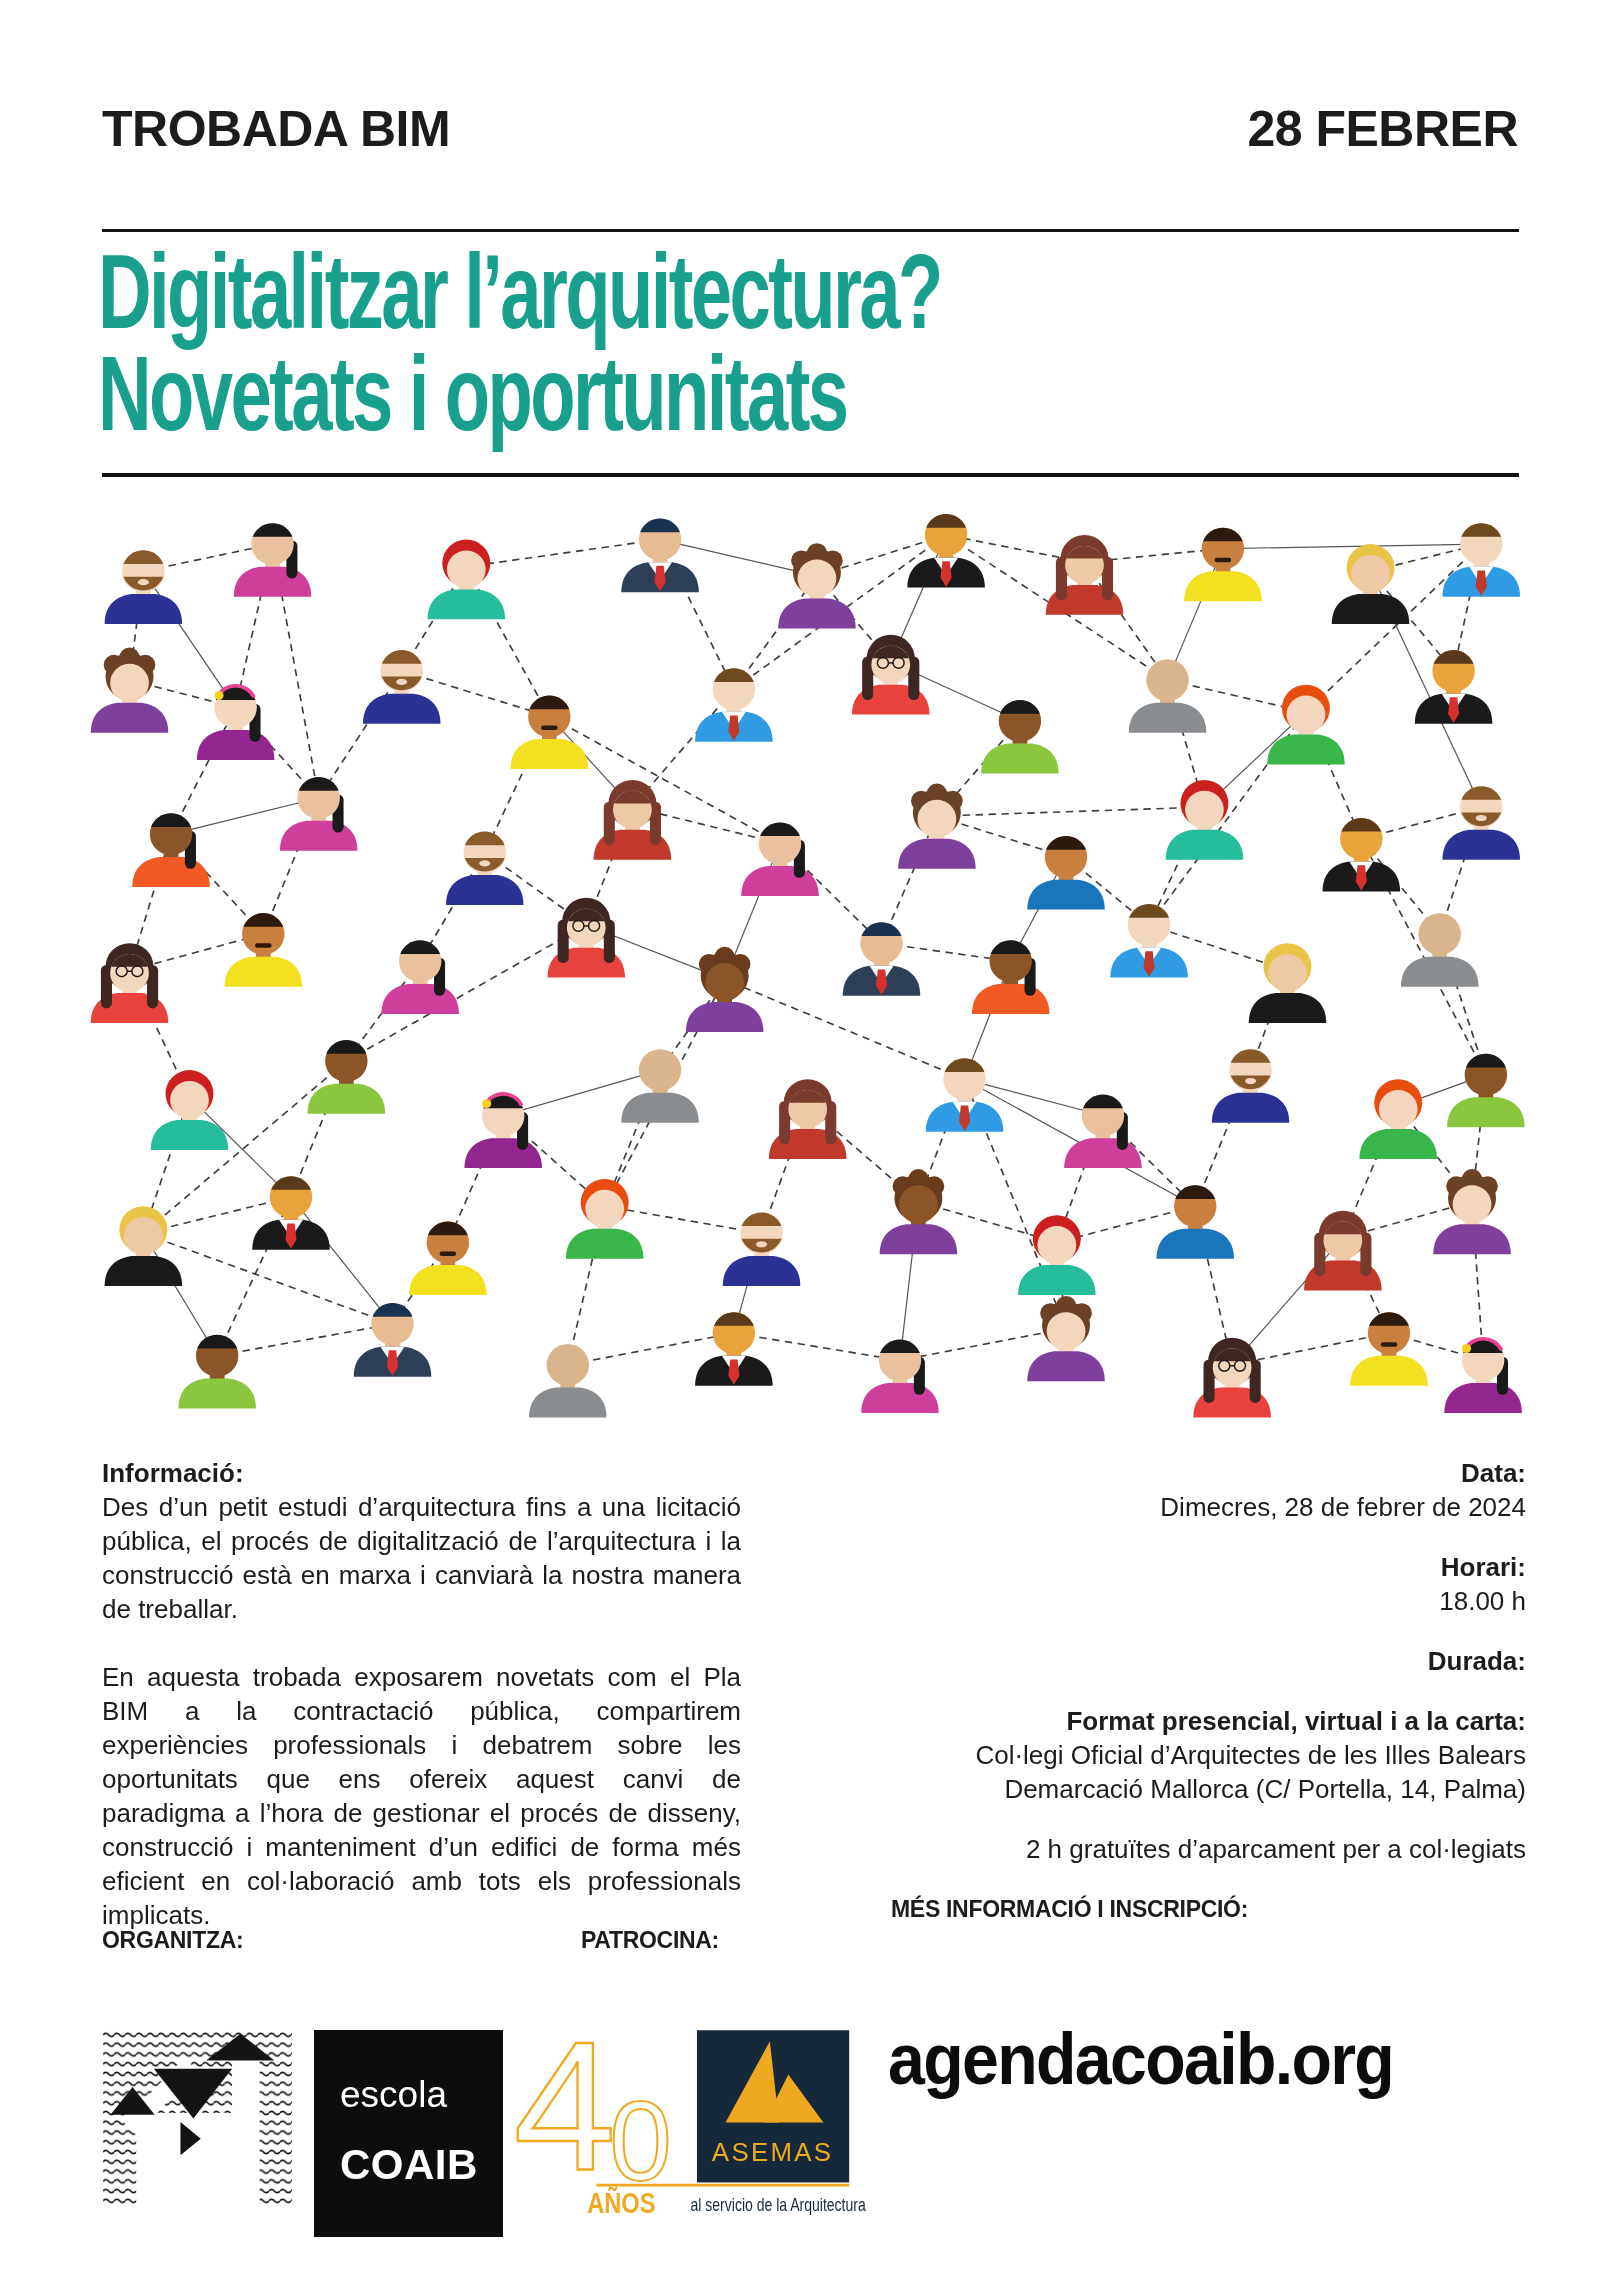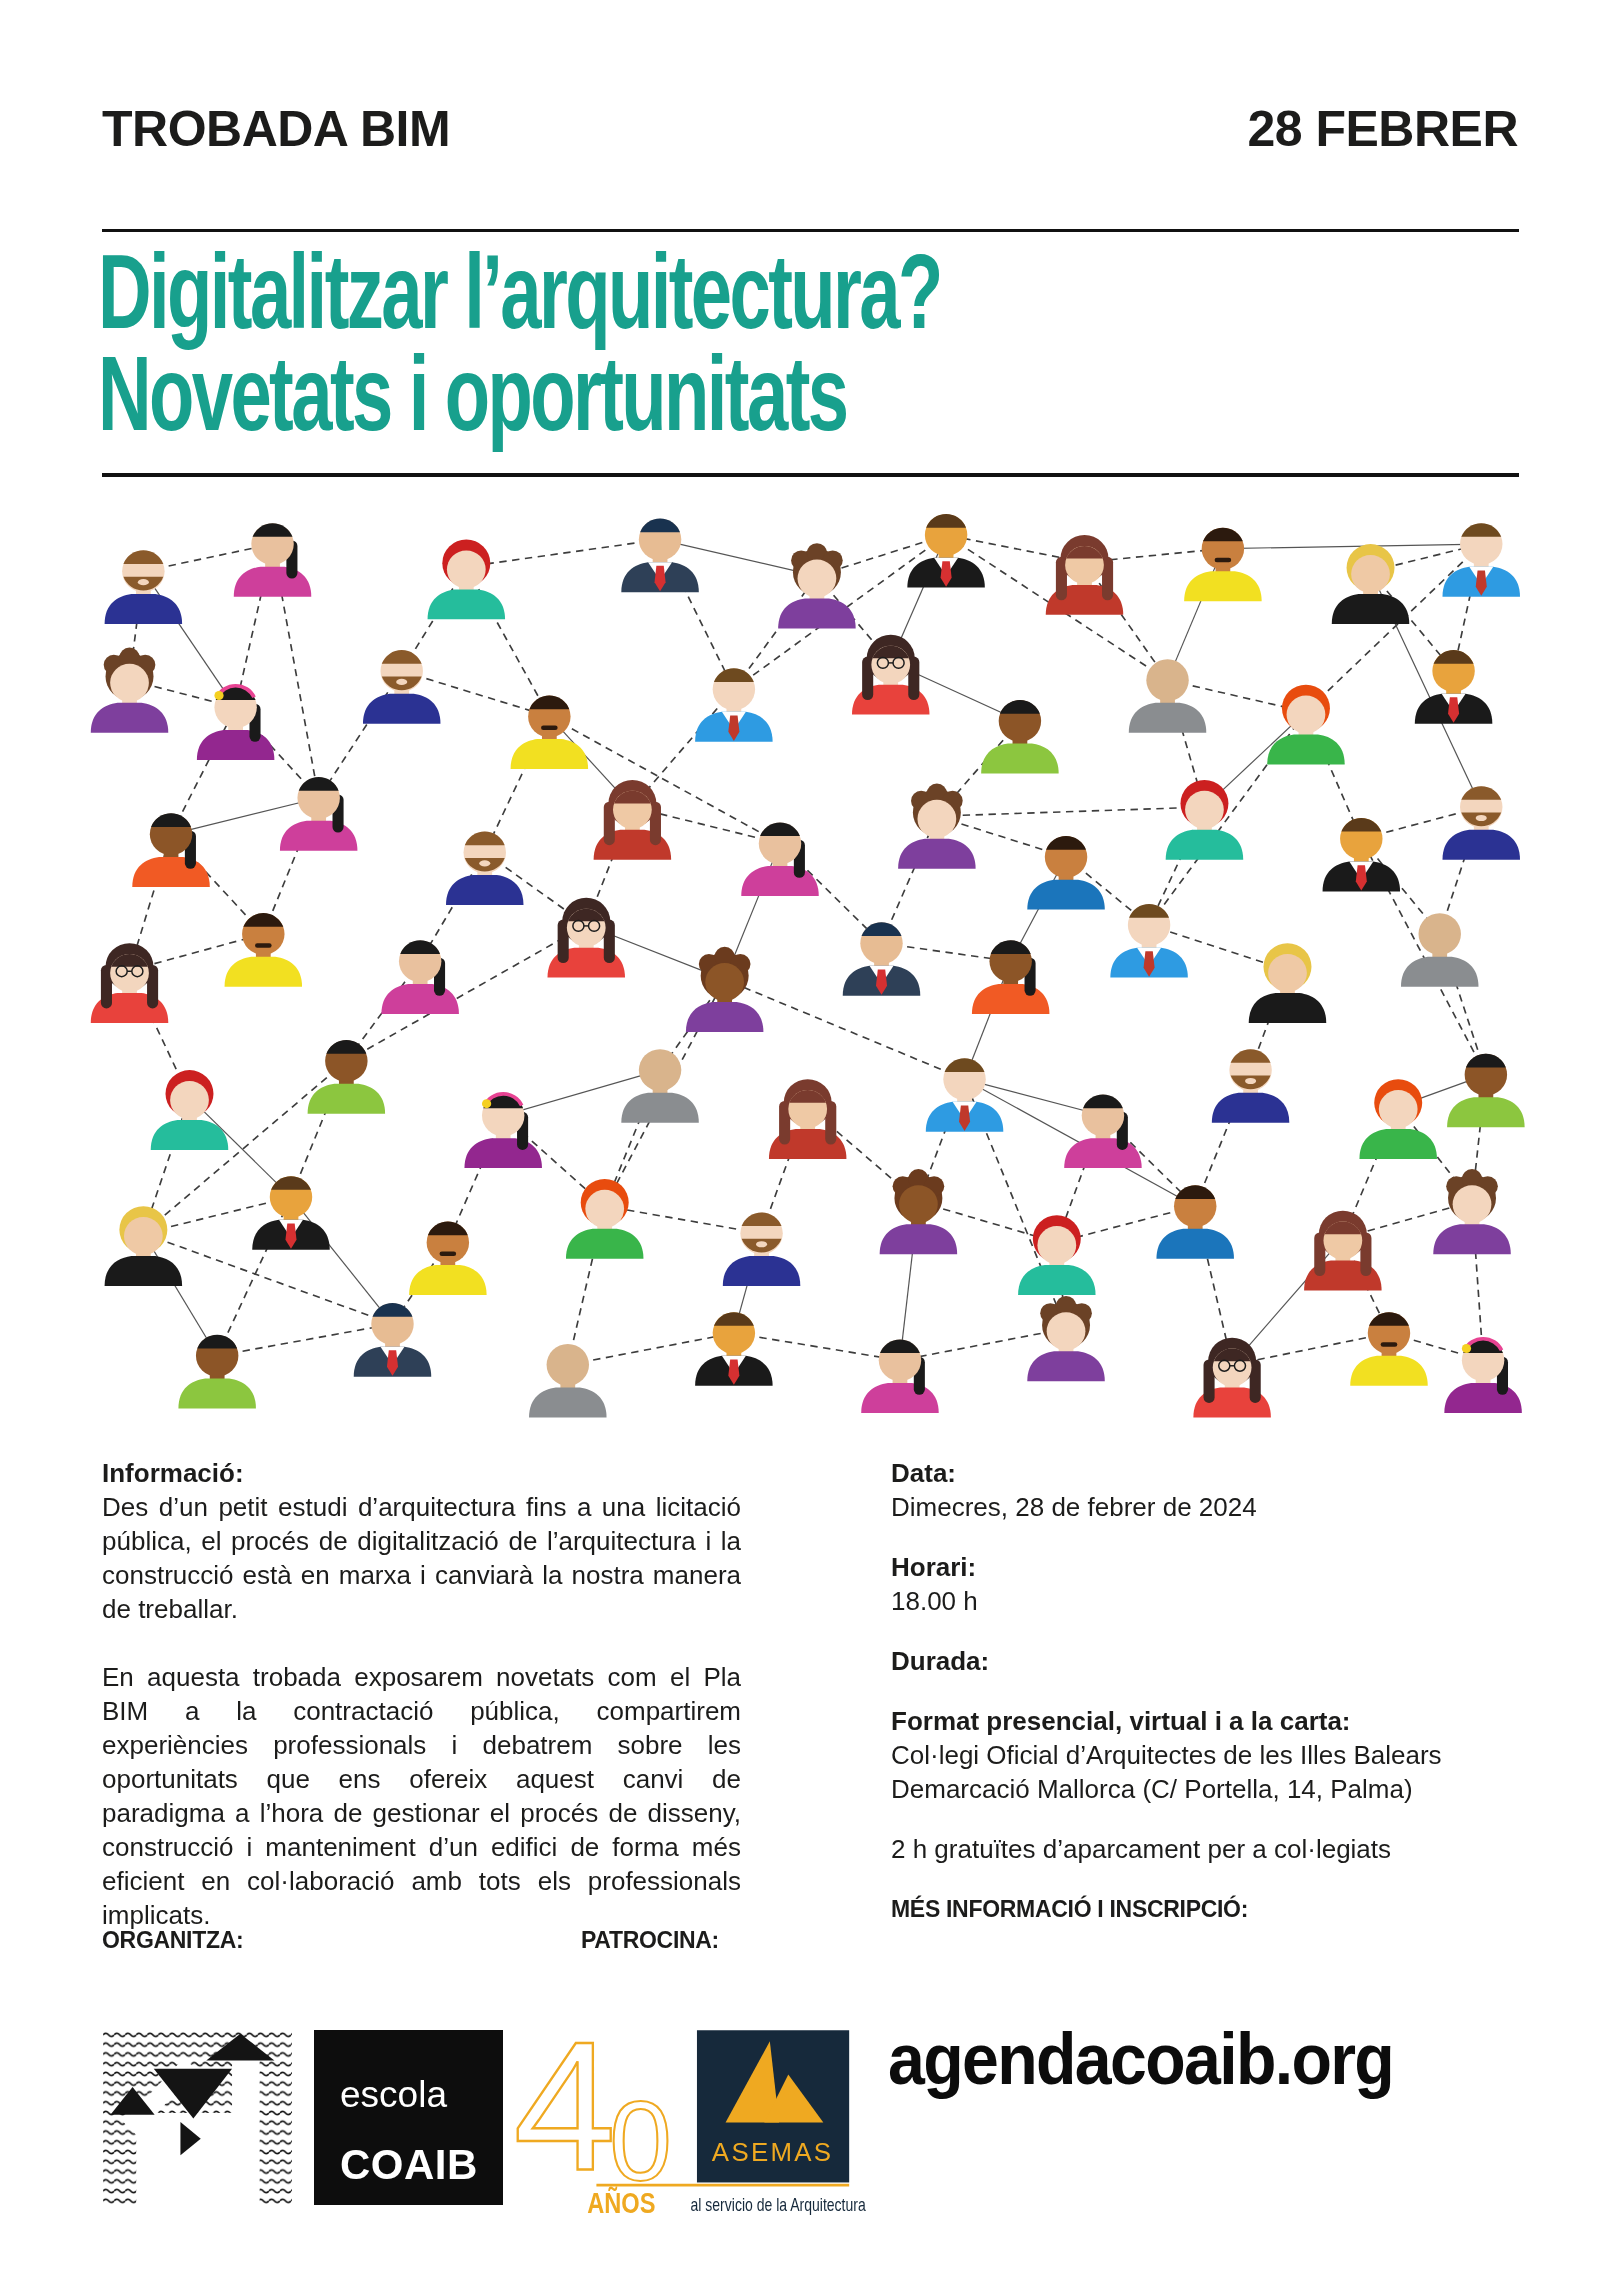--- a/index.html
+++ b/index.html
@@ -17,30 +17,30 @@
               color:var(--teal,#18A08D);transform:scaleX(0.70);transform-origin:0 0;white-space:nowrap;line-height:106px;}
   .t1{top:238px;} .t2{top:340px;}
   
   #net{left:88px;top:506px;}
   
   .col{font-size:26px;line-height:34px;}
   .col-left{left:102px;top:1456px;width:639px;text-align:justify;}
   .col-left p{margin:0;}
   .col-left p+p{margin-top:34px;}
   .col-right{left:891px;top:1456px;width:635px;}
-  .blk{margin-bottom:26px;}
+  .blk{margin-bottom:26px;text-align:right;}
   .lbl{font-weight:bold;}
   .caps-lbl{font-size:23px;font-weight:bold;letter-spacing:-0.3px;}
   .organitza{left:102px;top:1927px;}
   .patrocina{left:581px;top:1927px;}
   .more-label{margin-top:26px;}
   
   .url{left:888px;top:2018px;font-size:72px;font-weight:bold;letter-spacing:-1.8px;
        transform:scaleX(0.92);transform-origin:0 0;white-space:nowrap;color:#0c0c0c;text-decoration:none;}
-  .escola-box{left:314px;top:2030px;width:189px;height:175px;background:#0d0d0d;color:#fff;}
+  .escola-box{left:314px;top:2030px;width:189px;height:207px;background:#0d0d0d;color:#fff;}
   .escola-box .l1{position:absolute;left:26px;top:44px;font-size:37px;font-weight:400;}
   .escola-box .l2{position:absolute;left:26px;top:89px;font-size:42px;font-weight:bold;letter-spacing:0.5px;margin-top:22px;}
   svg text{font-family:"Liberation Sans",sans-serif;}
 </style>
 </head>
 <body>
 
 <div class="page">
 
   <div class="abs kicker">TROBADA BIM</div>

